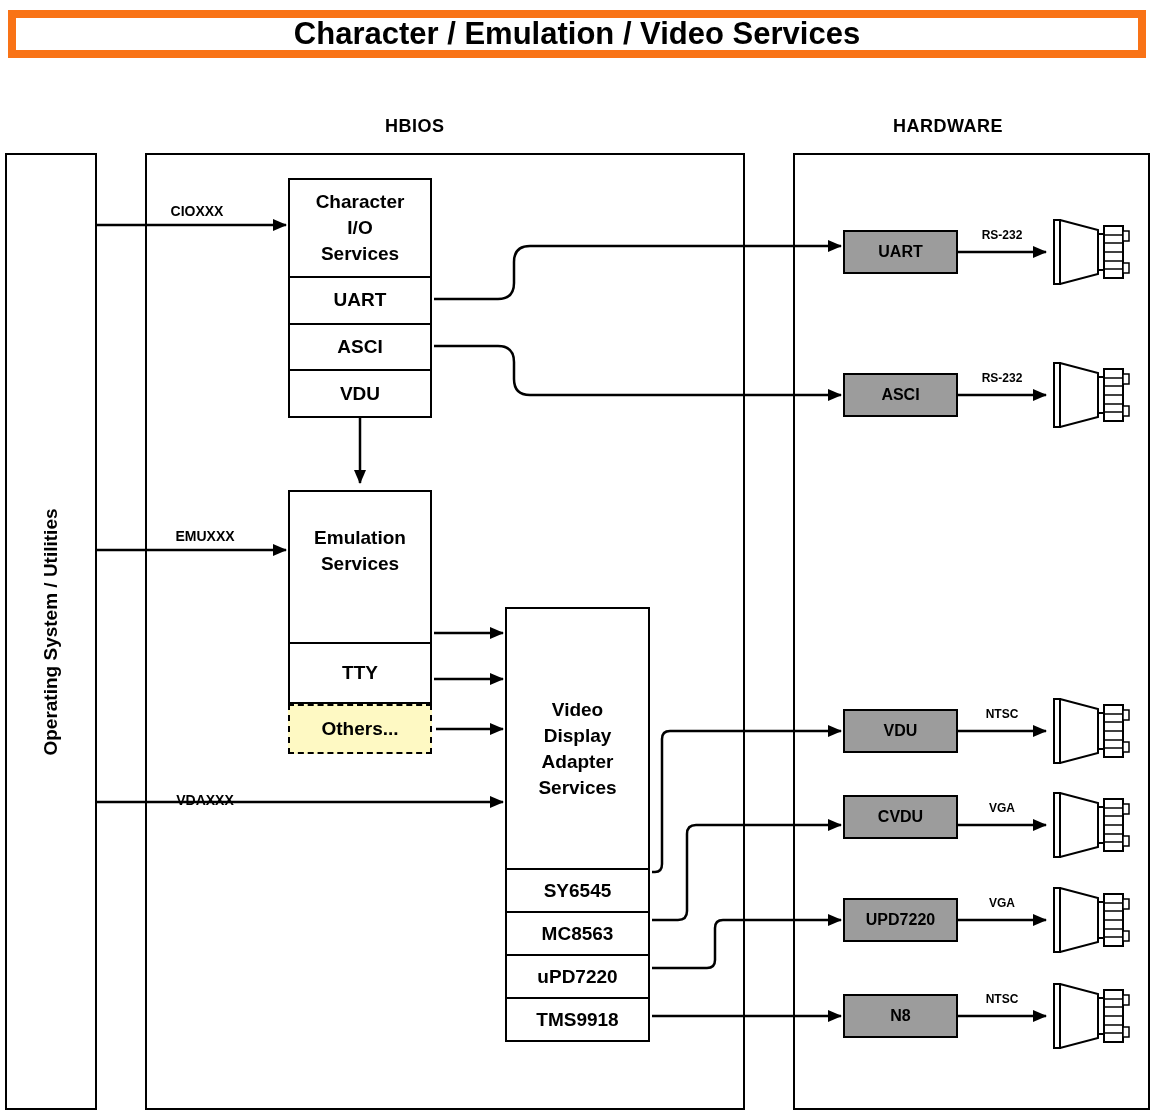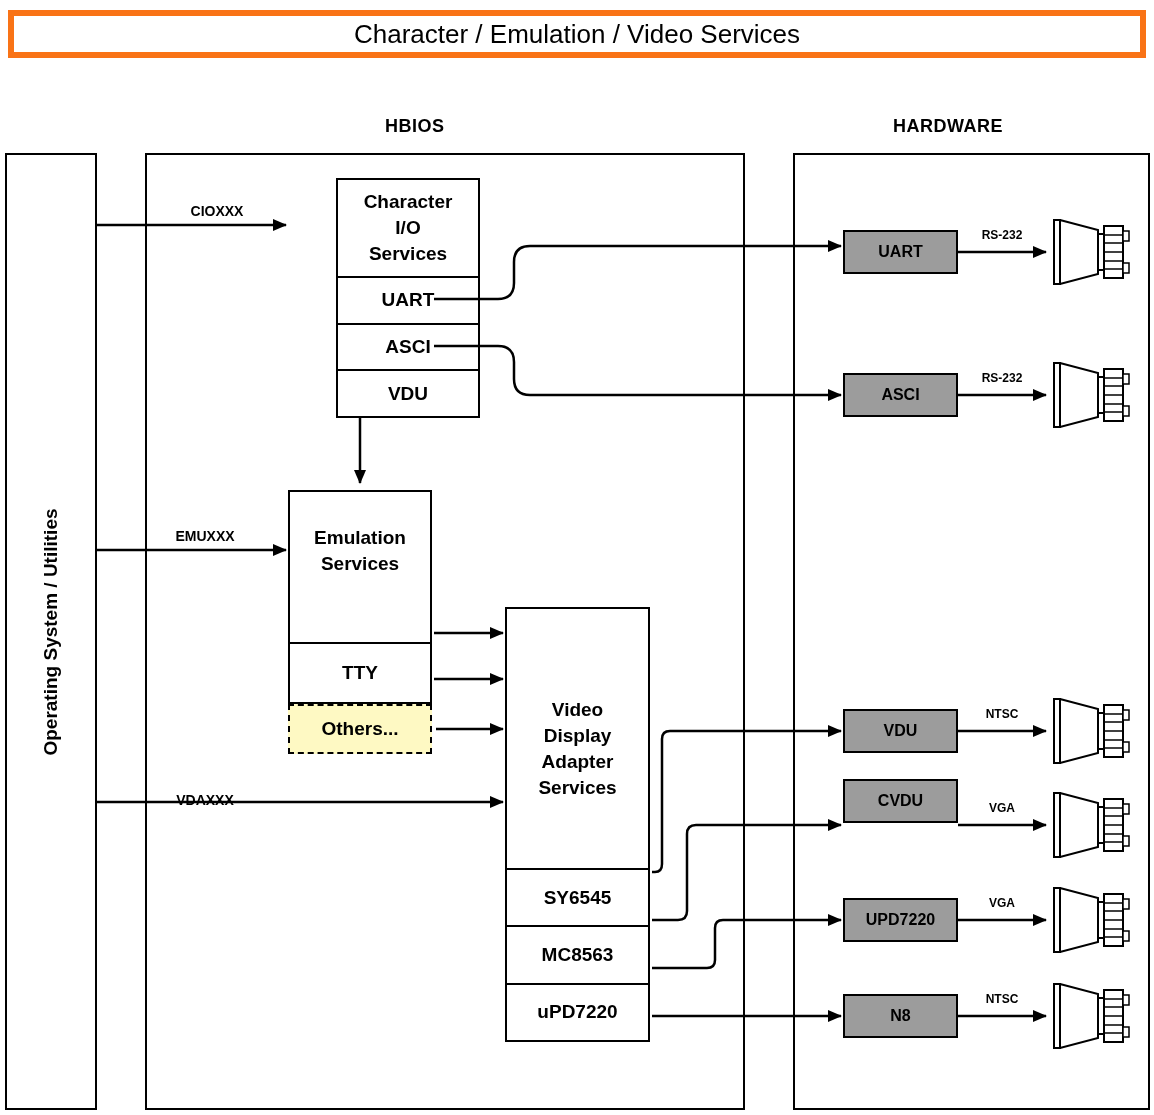--- a/index.html
+++ b/index.html
@@ -1,23 +1,23 @@
 <!DOCTYPE html>
 <html><head>
 <meta charset="utf-8">
 <style>
   html, body { margin: 0; padding: 0; background: #fff; }
   body { font-family: "Liberation Sans", sans-serif; color: #000; }
   .canvas { position: relative; width: 1154px; height: 1115px; background: #fff; overflow: hidden; }
 
   .title-box {
     position: absolute; left: 8px; top: 10px; width: 1138px; height: 48px;
-    border: 6px solid #f97316; box-sizing: border-box;
+    border: 8px solid #f97316; box-sizing: border-box;
     display: flex; align-items: center; justify-content: center;
-    font-size: 26px; font-weight: normal;
+    font-size: 31px; font-weight: bold;
   }
 
   .sec { position: absolute; font-weight: bold; font-size: 18px; letter-spacing: 0.5px; }
 
   .os-box {
     position: absolute; left: 5px; top: 153px; width: 92px; height: 957px;
     border: 2px solid #000; box-sizing: border-box;
     display: flex; align-items: center; justify-content: center;
   }
   .os-box .rot { transform: rotate(-90deg); white-space: nowrap; font-weight: bold; font-size: 19px; }
@@ -70,21 +70,21 @@
   <div class="sec" style="left:385px; top:116px; width:120px;">HBIOS</div>
   <div class="sec" style="left:893px; top:116px; width:160px;">HARDWARE</div>
 
   <div class="os-box">
     <span class="rot">Operating System / Utilities</span>
   </div>
 
   <div class="container hbios-container"></div>
   <div class="container hw-container"></div>
 
-  <div class="svcbox" style="left:288px; top:178px; width:144px; height:240px;margin-left:48px;">
+  <div class="svcbox" style="left:288px; top:178px; width:144px; height:240px;">
     <div class="svc-header" style="height:96px;">
       <div>Character</div>
       <div>I/O</div>
       <div>Services</div>
     </div>
     <div class="svc-row">UART</div>
     <div class="svc-row">ASCI</div>
     <div class="svc-row">VDU</div>
   </div>
 
@@ -100,30 +100,31 @@
   <div class="svcbox" style="left:505px; top:607px; width:145px; height:435px;">
     <div class="svc-header" style="height:239px;margin-top:20px;">
       <div>Video</div>
       <div>Display</div>
       <div>Adapter</div>
       <div>Services</div>
     </div>
     <div class="svc-row">SY6545</div>
     <div class="svc-row">MC8563</div>
     <div class="svc-row">uPD7220</div>
+    <div class="svc-row">TMS9918</div>
   </div>
 
-  <div class="buslabel" style="left:152px; top:203px;">CIOXXX</div>
+  <div class="buslabel" style="left:132px; top:203px;">CIOXXX</div>
   <div class="buslabel" style="left:140px; top:528px;">EMUXXX</div>
   <div class="buslabel" style="left:140px; top:780px;margin-top:12px;">VDAXXX</div>
 
   <div class="hwbox" style="top:230px;">UART</div>
   <div class="hwbox" style="top:373px;">ASCI</div>
   <div class="hwbox" style="top:709px;">VDU</div>
-  <div class="hwbox" style="top:779px;">CVDU</div>
+  <div class="hwbox" style="top:795px;">CVDU</div>
   <div class="hwbox" style="top:898px;">UPD7220</div>
   <div class="hwbox" style="top:994px;">N8</div>
 
   <div class="signal" style="top:228px;">RS-232</div>
   <div class="signal" style="top:371px;">RS-232</div>
   <div class="signal" style="top:707px;">NTSC</div>
   <div class="signal" style="top:801px;">VGA</div>
   <div class="signal" style="top:896px;">VGA</div>
   <div class="signal" style="top:992px;">NTSC</div>
 

